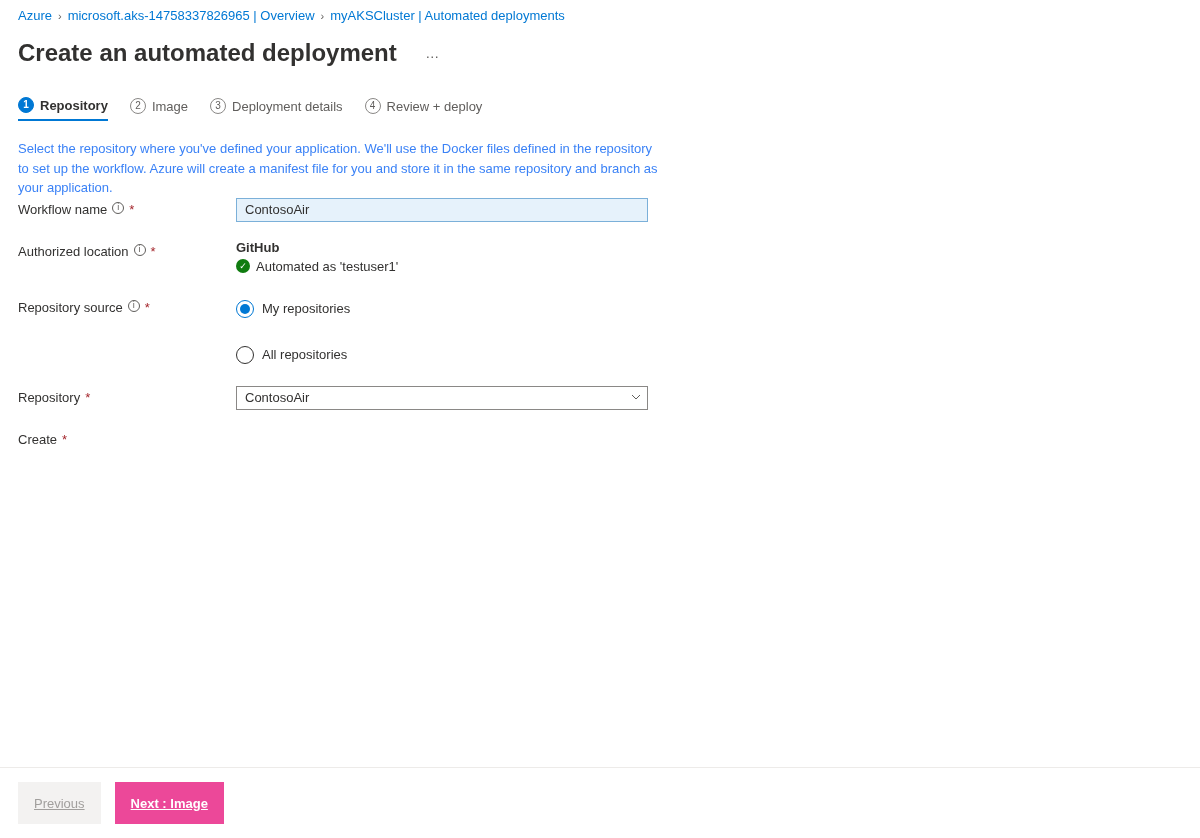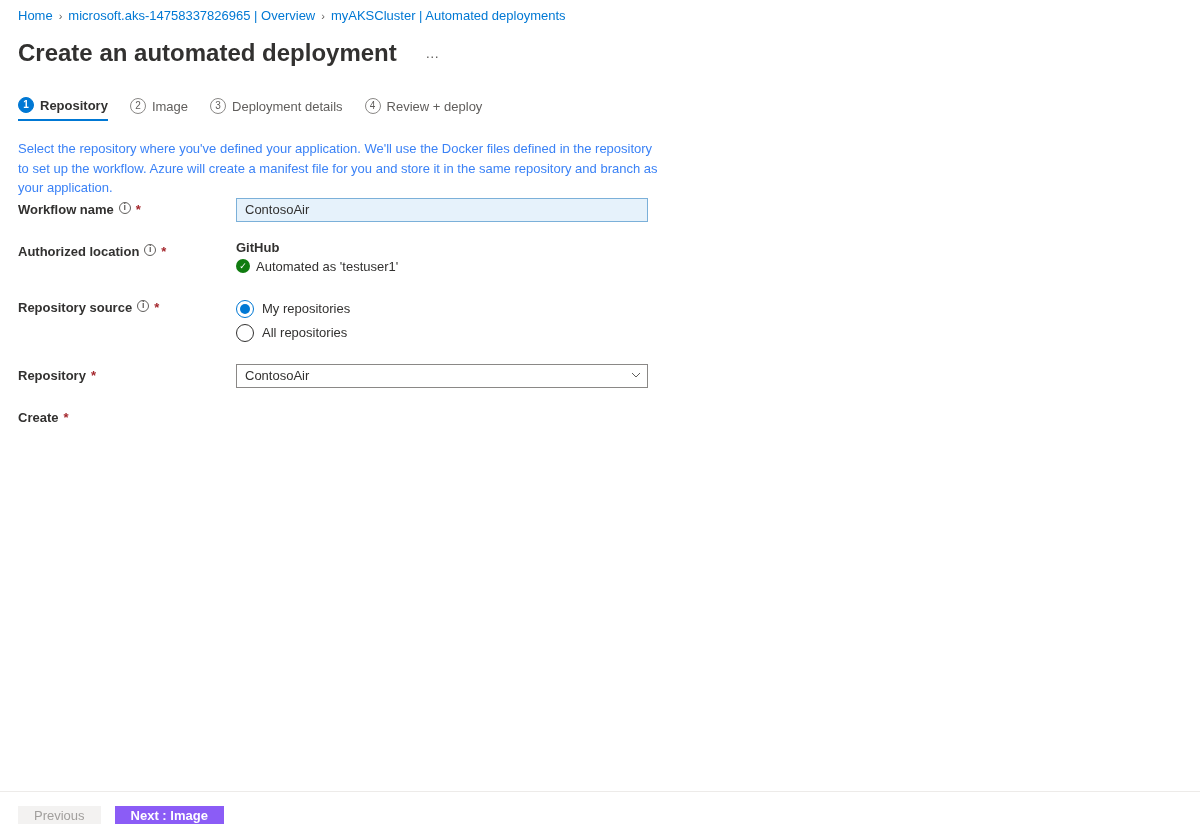--- a/index.html
+++ b/index.html
@@ -111,21 +111,20 @@
     }
     .label-col {
       width: 218px;
       flex-shrink: 0;
       display: flex;
       align-items: flex-start;
       gap: 5px;
       font-size: 13px;
       color: #323130;
       padding-top: 4px;
-      font-weight: bold;
     }
     .info-icon {
       width: 12px;
       height: 12px;
       border: 1px solid #605e5c;
       border-radius: 50%;
       display: inline-flex;
       align-items: center;
       justify-content: center;
       font-size: 9px;
@@ -189,21 +188,21 @@
       background: #107c10;
       color: #fff;
       display: inline-flex;
       align-items: center;
       justify-content: center;
       font-size: 9px;
     }
     .radio-group {
       display: flex;
       flex-direction: column;
-      gap: 6px;
+      gap: 28px;
       padding-top: 4px;
     }
     .radio-item {
       display: flex;
       align-items: center;
       gap: 8px;
       cursor: pointer;
       font-size: 13px;
     }
     .radio {
@@ -229,46 +228,47 @@
       position: absolute;
       bottom: 0;
       left: 0;
       right: 0;
       border-top: 1px solid #edebe9;
       padding: 14px 18px;
       display: flex;
       gap: 14px;
     }
     .btn {
-      height: 18px;
+      height: 42px;
       min-width: 80px;
       padding: 0 16px;
       border: none;
       font-family: inherit;
       font-size: 13px;
       cursor: pointer;
+      text-decoration: underline;
     }
     .btn.secondary {
       background: #f3f2f1;
       color: #a19f9d;
       cursor: default;
     }
     .btn.primary {
-      background: #8b5cf6;
+      background: #ec4899;
       color: #fff;
       font-weight: 600;
     }
   </style>
 </head>
 <body>
 
 <div class="page">
 
   <nav class="breadcrumb">
-    <a>Home</a>
+    <a>Azure</a>
     <span class="sep">›</span>
     <a>microsoft.aks-14758337826965 | Overview</a>
     <span class="sep">›</span>
     <a>myAKSCluster | Automated deployments</a>
   </nav>
 
   <div class="title-row">
     <h1>Create an automated deployment</h1>
     <div class="more-btn">
       <span>…</span>

